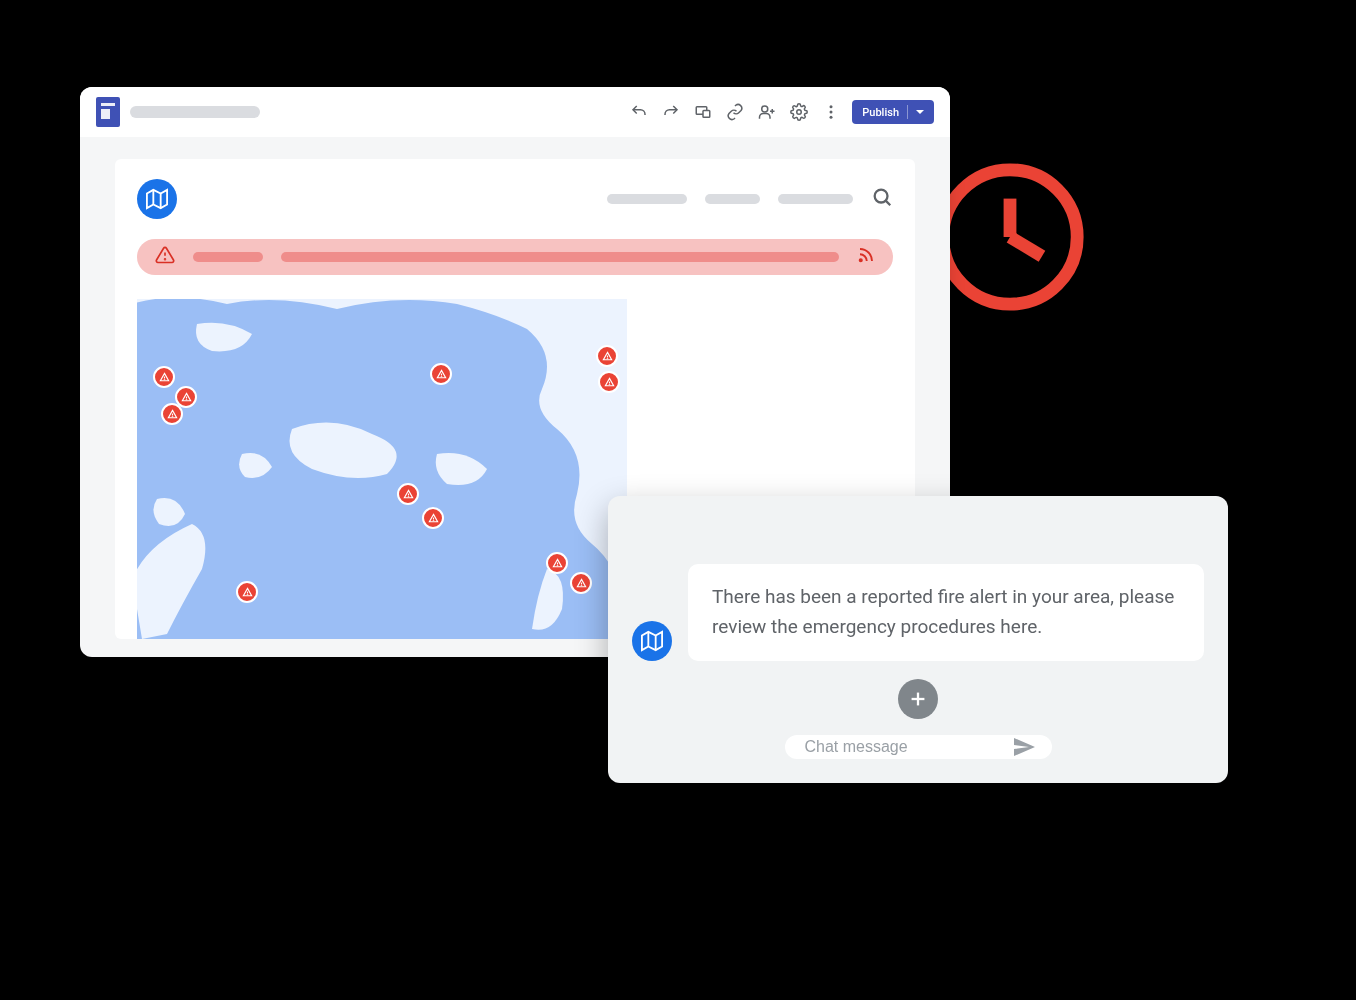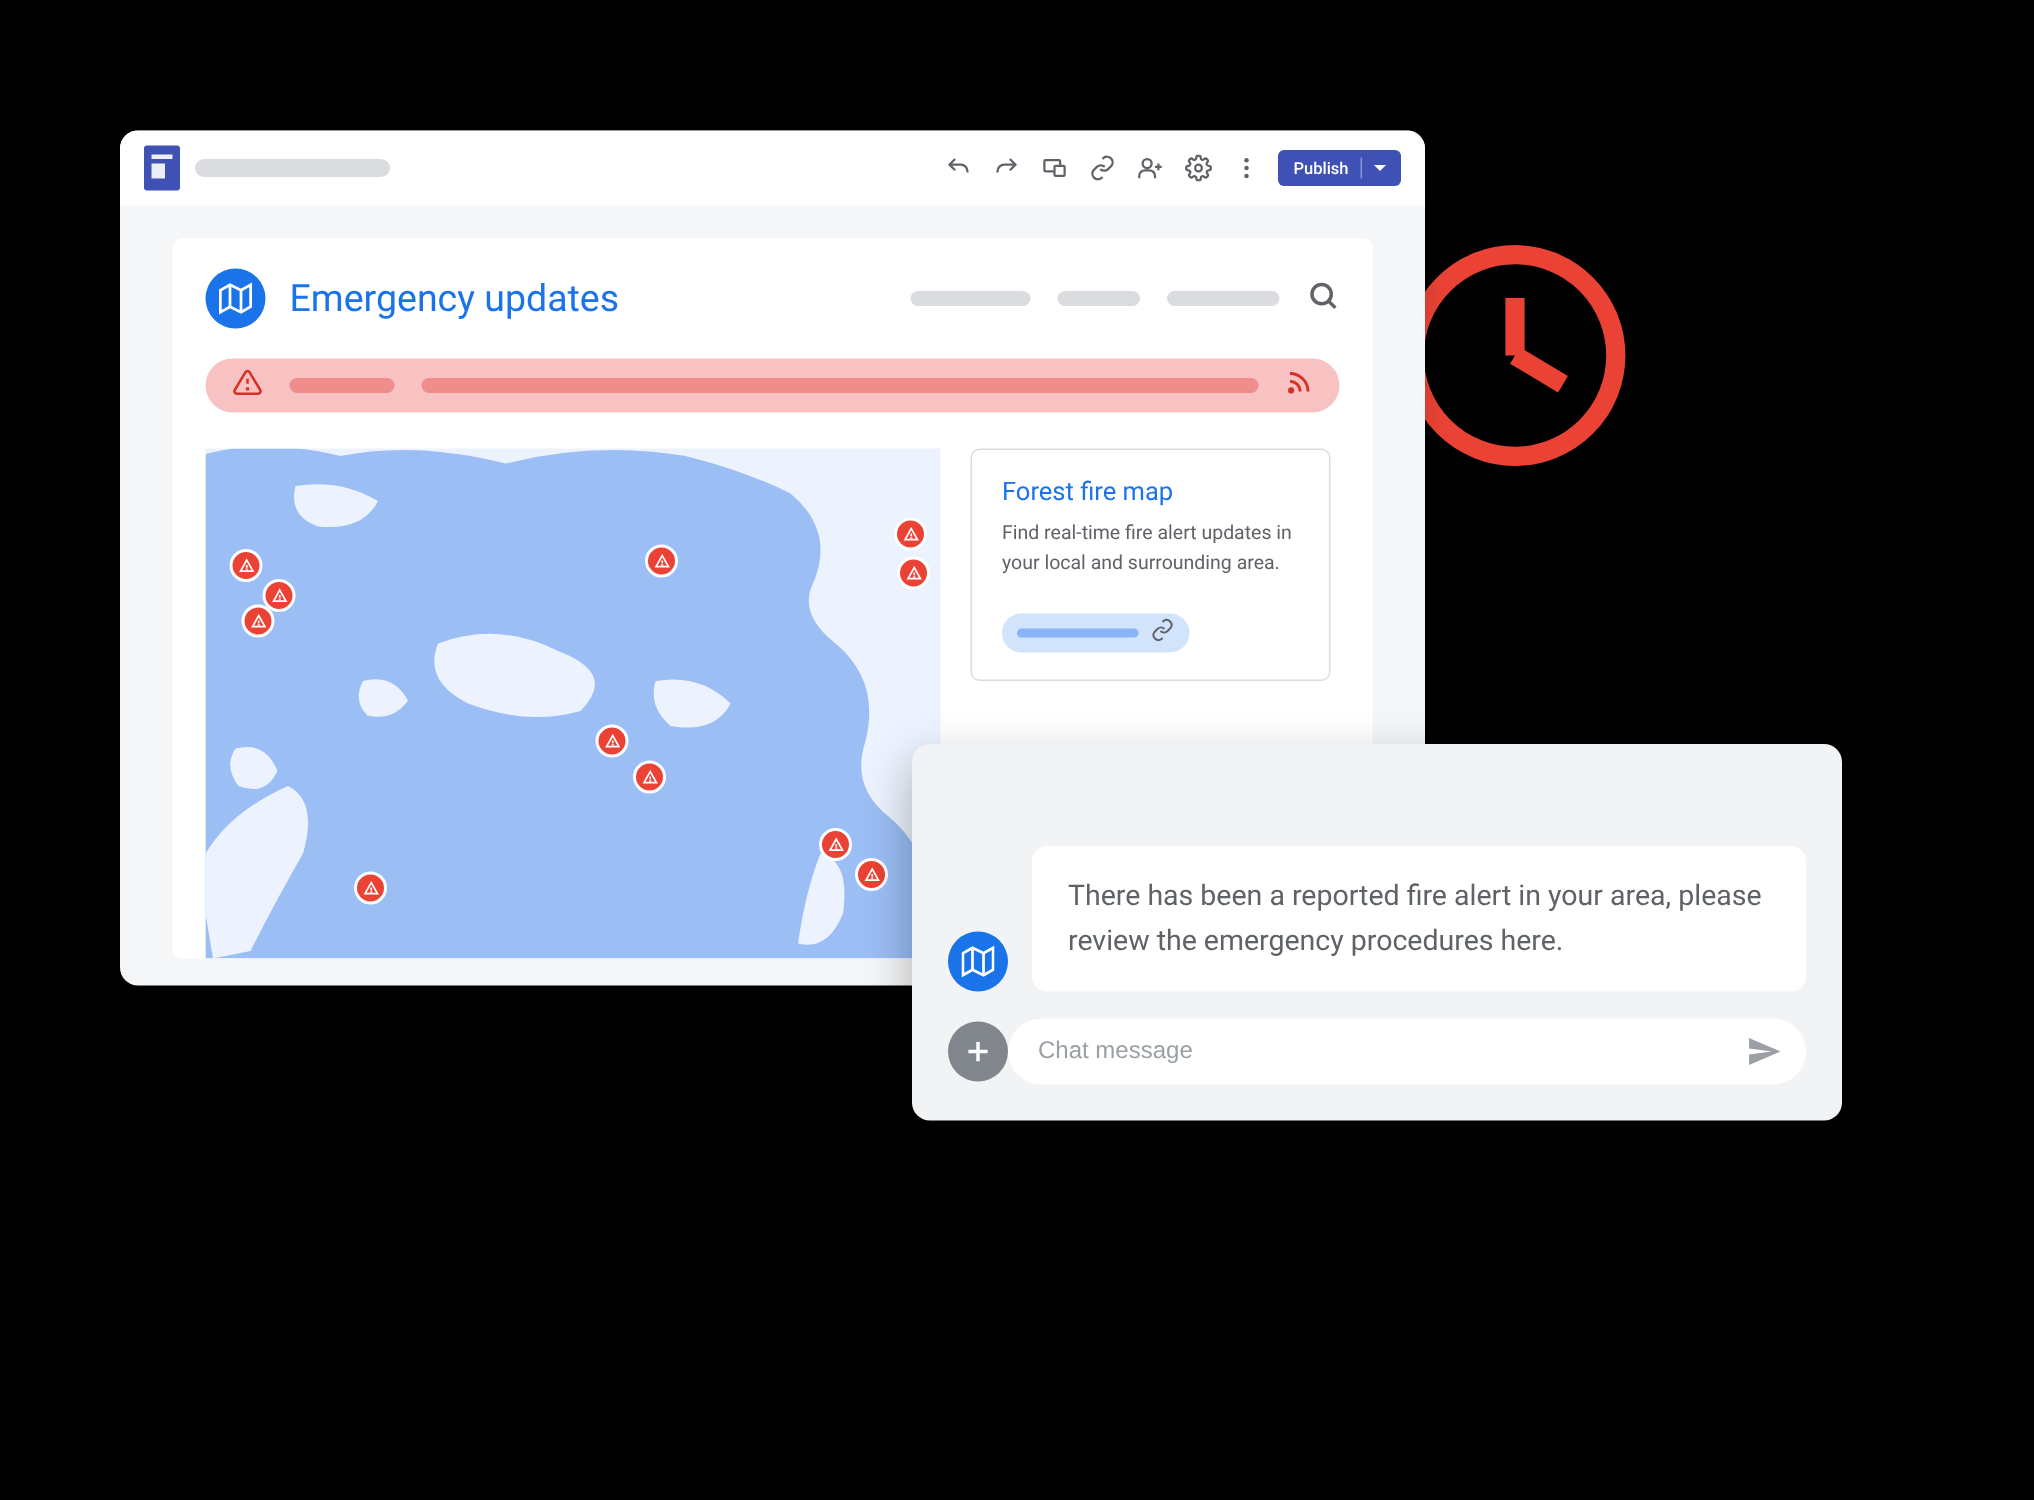--- a/index.html
+++ b/index.html
@@ -317,21 +317,23 @@
       padding: 18px 24px;
       flex: 1;
       color: #5f6368;
       font-size: 19px;
       line-height: 1.6;
       margin-top: 40px;
     }
     
     .chat-input-row {
       display: flex;
-      align-items: center;
+      gap: 16px;
+      align-items: center;
+      flex-direction: column;
     }
     
     .add-btn {
       width: 40px;
       height: 40px;
       border-radius: 50%;
       background: #80868b;
       display: flex;
       align-items: center;
       justify-content: center;
@@ -442,21 +444,20 @@
     <div class="content-card">
 
       <div class="header-row">
         <div class="map-badge">
           <svg width="22" height="22" viewBox="0 0 24 24" fill="none" stroke="#fff" stroke-width="2">
             <polygon points="1 6 1 22 8 18 16 22 23 18 23 2 16 6 8 2 1 6"></polygon>
             <line x1="8" y1="2" x2="8" y2="18"></line>
             <line x1="16" y1="6" x2="16" y2="22"></line>
           </svg>
         </div>
-        <h1 class="page-title">Emergency updates</h1>
         <div class="nav-placeholders">
           <div class="nav-ph w1"></div>
           <div class="nav-ph w2"></div>
           <div class="nav-ph w3"></div>
           <div class="search-icon-wrap">
             <svg width="22" height="22" viewBox="0 0 24 24" fill="none" stroke="currentColor" stroke-width="2.5">
               <circle cx="11" cy="11" r="7"></circle>
               <line x1="21" y1="21" x2="16" y2="16"></line>
             </svg>
           </div>
@@ -566,33 +567,20 @@
             </div>
             <div class="fire-pin" style="left: 459px; top: 46px;">
               <svg width="11" height="11" viewBox="0 0 24 24" fill="none" stroke="#fff" stroke-width="2.5">
                 <path d="M12 3 L21 19 H3 Z"></path>
                 <line x1="12" y1="10" x2="12" y2="14"></line>
                 <circle cx="12" cy="16.5" r="0.5" fill="#fff"></circle>
               </svg>
             </div>
           </div>
 
-        <div class="sidebar-card">
-          <h3 class="sidebar-title">Forest fire map</h3>
-          <p class="sidebar-desc">Find real-time fire alert updates in your local and surrounding area.</p>
-          <div class="link-chip">
-            <div class="bar"></div>
-            <span class="link-icon">
-              <svg width="16" height="16" viewBox="0 0 24 24" fill="none" stroke="currentColor" stroke-width="2">
-                <path d="M10 13a5 5 0 0 0 7 0l3-3a5 5 0 0 0-7-7l-1 1"></path>
-                <path d="M14 11a5 5 0 0 0-7 0l-3 3a5 5 0 0 0 7 7l1-1"></path>
-              </svg>
-            </span>
-          </div>
-        </div>
       </div>
 
     </div>
   </div>
 </div>
 
 <div class="chat-widget">
   <div class="chat-row">
     <div class="chat-avatar">
       <svg width="22" height="22" viewBox="0 0 24 24" fill="none" stroke="#fff" stroke-width="2">

